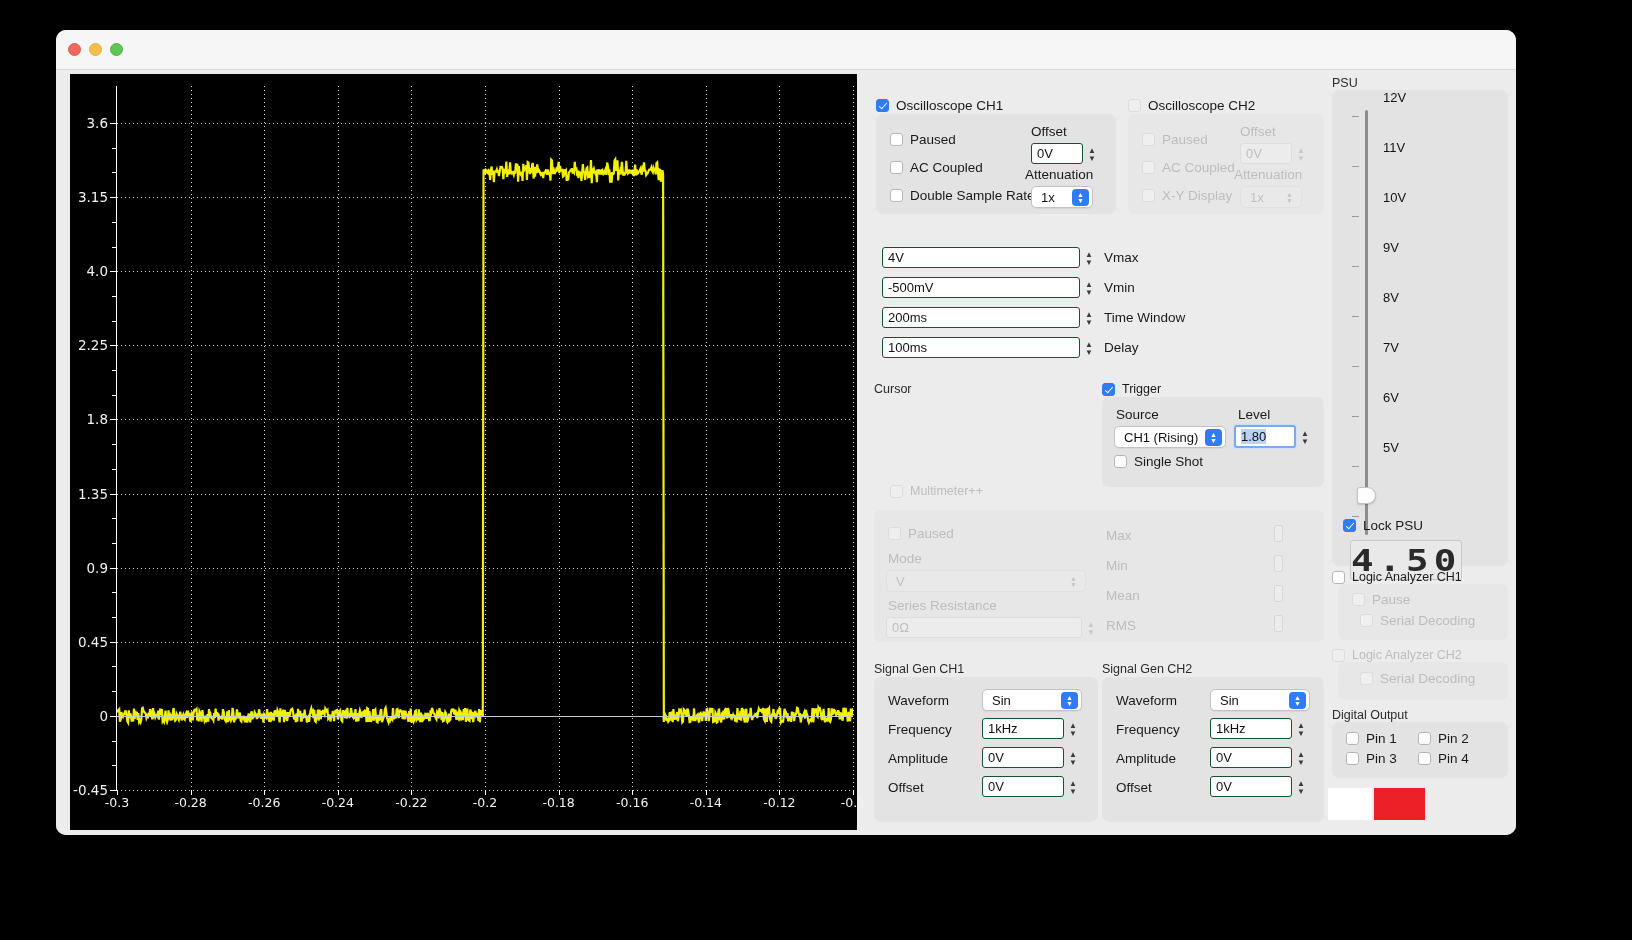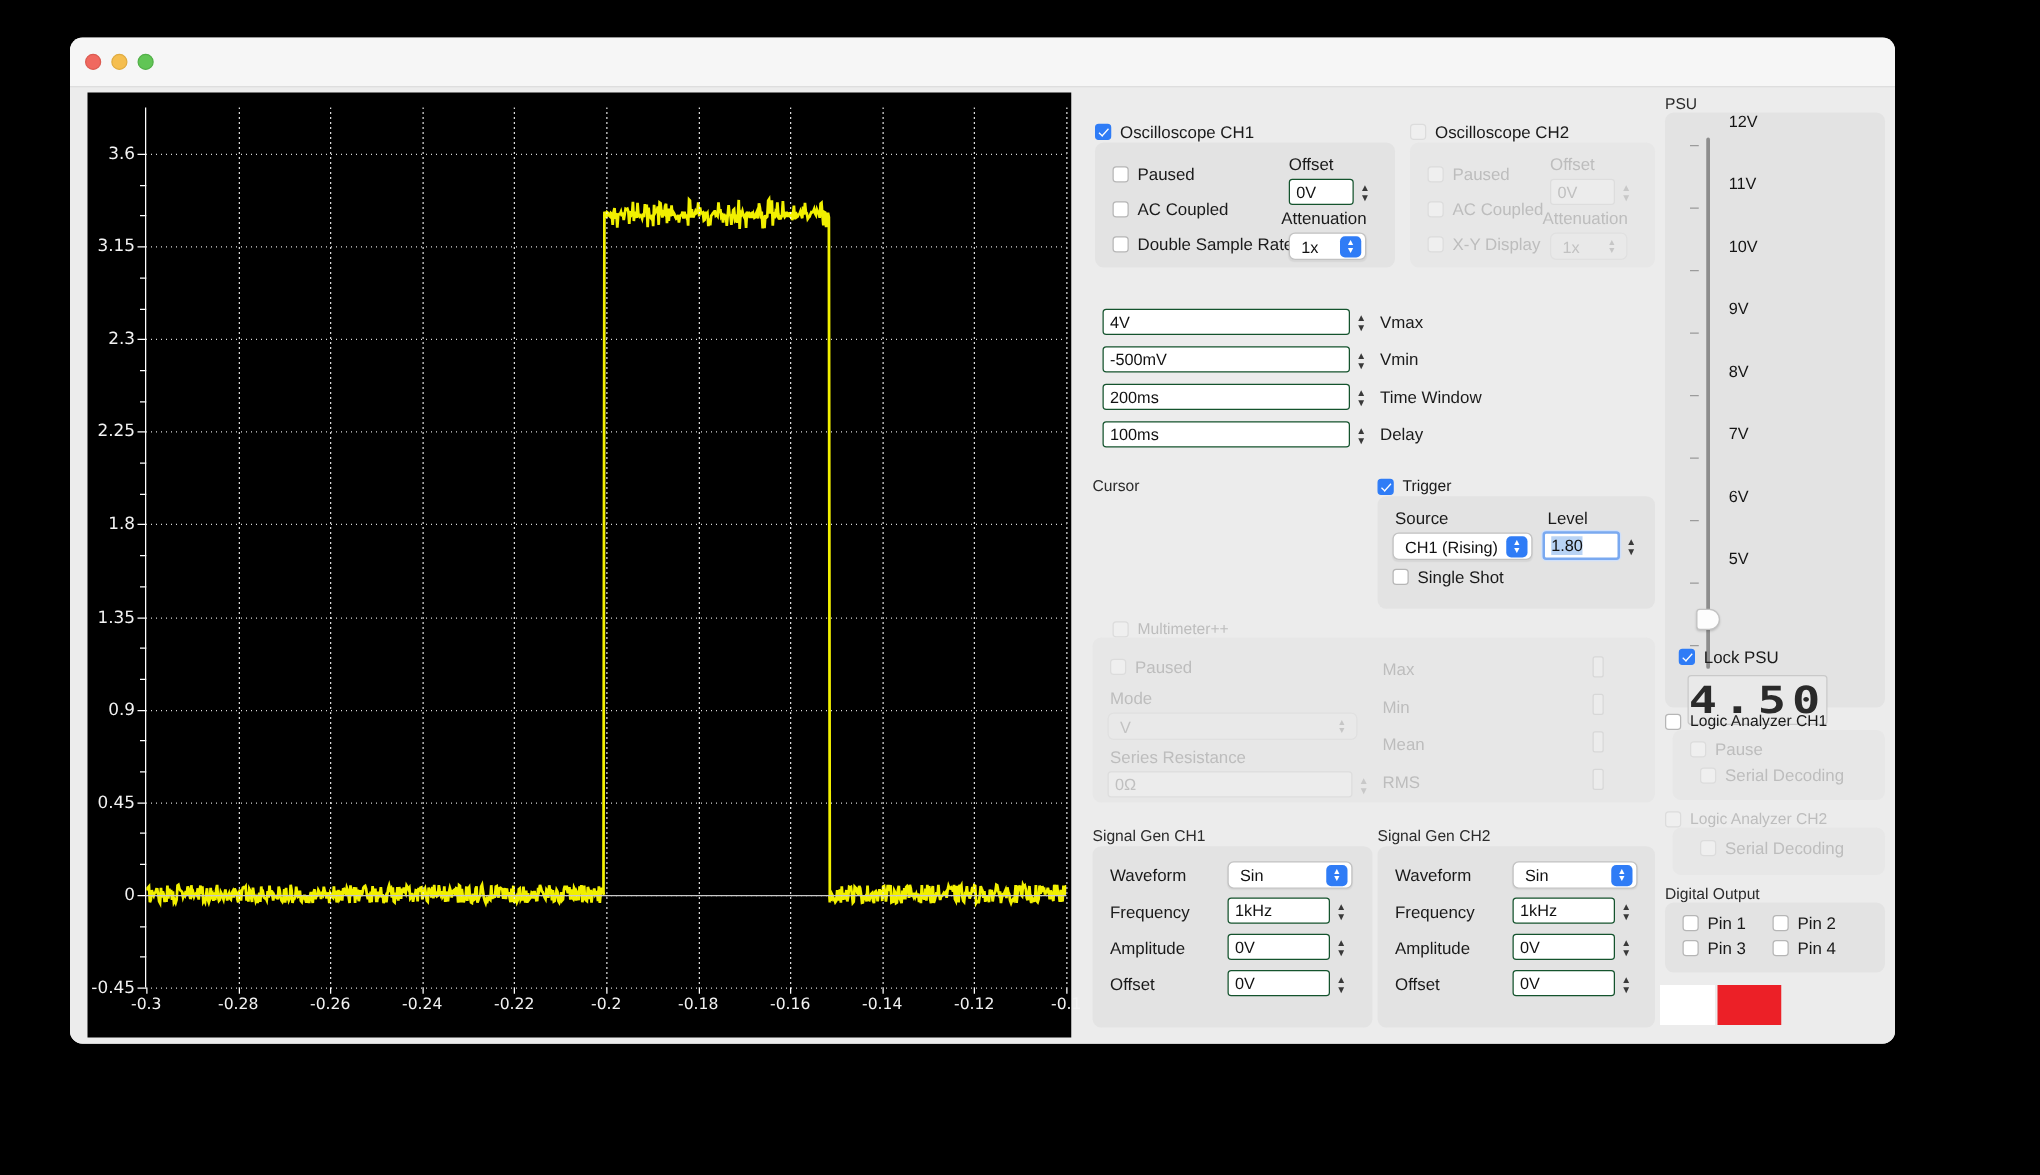--- a/index.html
+++ b/index.html
@@ -224,21 +224,21 @@
           <div class="ylabel" style="top: 37.0526px;">3.6</div>
           <div class="ytick minor" style="top: 61.7544px;"></div>
           <div class="ytick minor" style="top: 86.4561px;"></div>
           <div class="gridh" style="top: 111.158px;"></div>
           <div class="ytick" style="top: 111.158px;"></div>
           <div class="ylabel" style="top: 111.158px;">3.15</div>
           <div class="ytick minor" style="top: 135.86px;"></div>
           <div class="ytick minor" style="top: 160.561px;"></div>
           <div class="gridh" style="top: 185.263px;"></div>
           <div class="ytick" style="top: 185.263px;"></div>
-          <div class="ylabel" style="top: 185.263px;">2.3</div>
+          <div class="ylabel" style="top: 185.263px;">4.0</div>
           <div class="ytick minor" style="top: 209.965px;"></div>
           <div class="ytick minor" style="top: 234.667px;"></div>
           <div class="gridh" style="top: 259.368px;"></div>
           <div class="ytick" style="top: 259.368px;"></div>
           <div class="ylabel" style="top: 259.368px;">2.25</div>
           <div class="ytick minor" style="top: 284.07px;"></div>
           <div class="ytick minor" style="top: 308.772px;"></div>
           <div class="gridh" style="top: 333.474px;"></div>
           <div class="ytick" style="top: 333.474px;"></div>
           <div class="ylabel" style="top: 333.474px;">1.8</div>
@@ -392,21 +392,21 @@
         <div class="stepper" style="position:absolute; left:196px; top:29px;">
             <span>▲</span>
             <span>▼</span>
           </div>
         <div class="cb" style="position:absolute; left:12px; top:57px;">
           <span class="box"></span>
           <span>Single Shot</span>
         </div>
       </div>
 
-      <div class="cb dim" style="position:absolute; left:8px; top:426px;padding-left:16px;">
+      <div class="cb dim" style="position:absolute; left:8px; top:414px;padding-left:16px;">
         <span class="box"></span>
         <span style="font-size:12.5px;">Multimeter++</span>
       </div>
       <div class="panel dim" style="left:8px; top:440px; width:450px; height:132px; background:#e7e7e7;">
         <div class="cb" style="position:absolute; left:14px; top:16px;">
           <span class="box"></span>
           <span>Paused</span>
         </div>
         <div class="lbl" style="position:absolute; left:14px; top:41px;">Mode</div>
         <div class="combo ghost" style="position:absolute; left:12px; top:60px; width:200px;">

